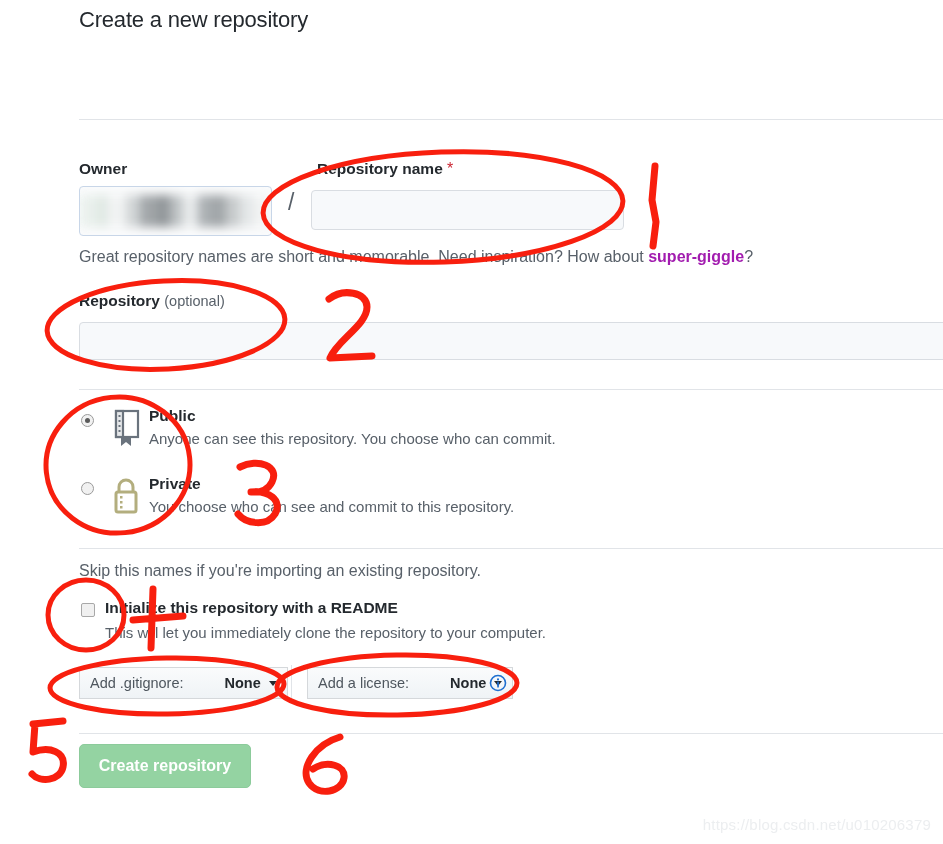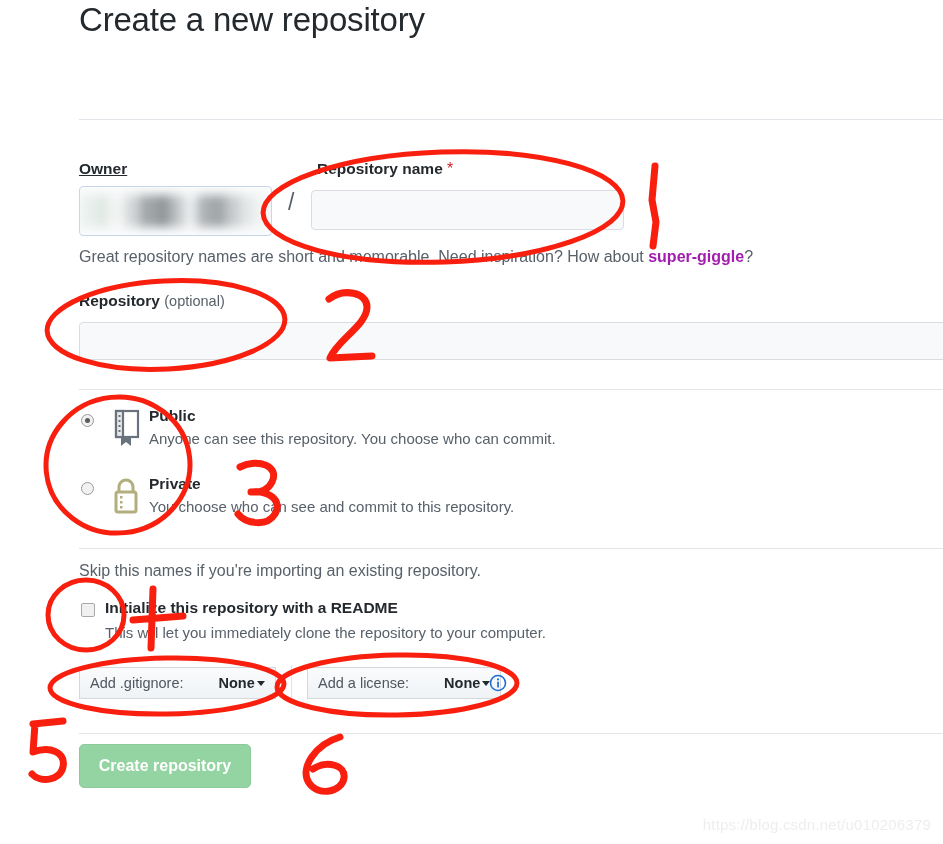--- a/index.html
+++ b/index.html
@@ -22,21 +22,21 @@
 
   
   .content {
     position: absolute;
     left: 79px;
     top: 0;
     width: 864px;
   }
 
   .page-title {
-    font-size: 33px;
+    font-size: 22px;
     font-weight: 400;
     color: #24292e;
     letter-spacing: -0.2px;
     margin: 0;
     padding-top: 0px;
     line-height: 40px;
   }
   .page-subtitle {
     font-size: 16.5px;
     color: #586069;
@@ -71,21 +71,20 @@
   .req-star {
     color: #cb2431;
     font-weight: normal;
     font-size: 16px;
   }
 
   .owner-label {
     position: absolute;
     left: 79px;
     top: 160px;
-    text-decoration: underline;
   }
   .reponame-label {
     position: absolute;
     left: 317px;
     top: 160px;
   }
 
   
   .owner-box {
     position: absolute;
@@ -268,20 +267,21 @@
     height: 32px;
     box-sizing: border-box;
     border: 1px solid #d5d8db;
     border-radius: 0;
     background: linear-gradient(#fafbfc, #eff3f6);
     font-size: 14.5px;
     color: #24292e;
     padding: 0 10px;
     display: flex;
     align-items: center;
+    gap: 6px;
     cursor: pointer;
     font-family: "Liberation Sans", sans-serif;
   }
   .dd-gitignore { left: 79px; top: 667px; }
   .dd-license   { left: 307px; top: 667px; }
   .dd .lbl { color: #4e565e; }
   .dd .val { font-weight: bold; color: #24292e; padding-left: 35px; }
   .caret {
     width: 0; height: 0;
     border-left: 4px solid transparent;

